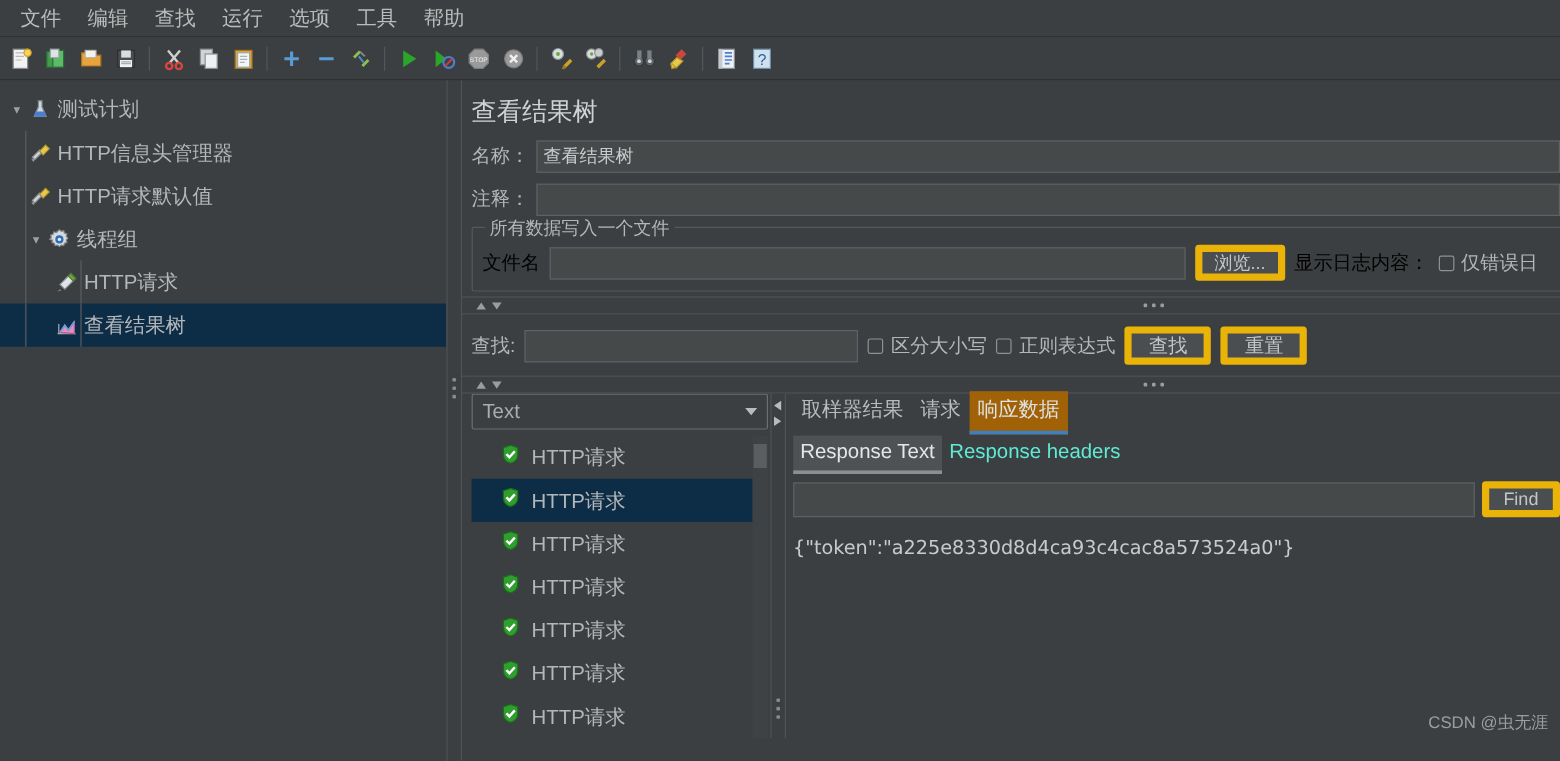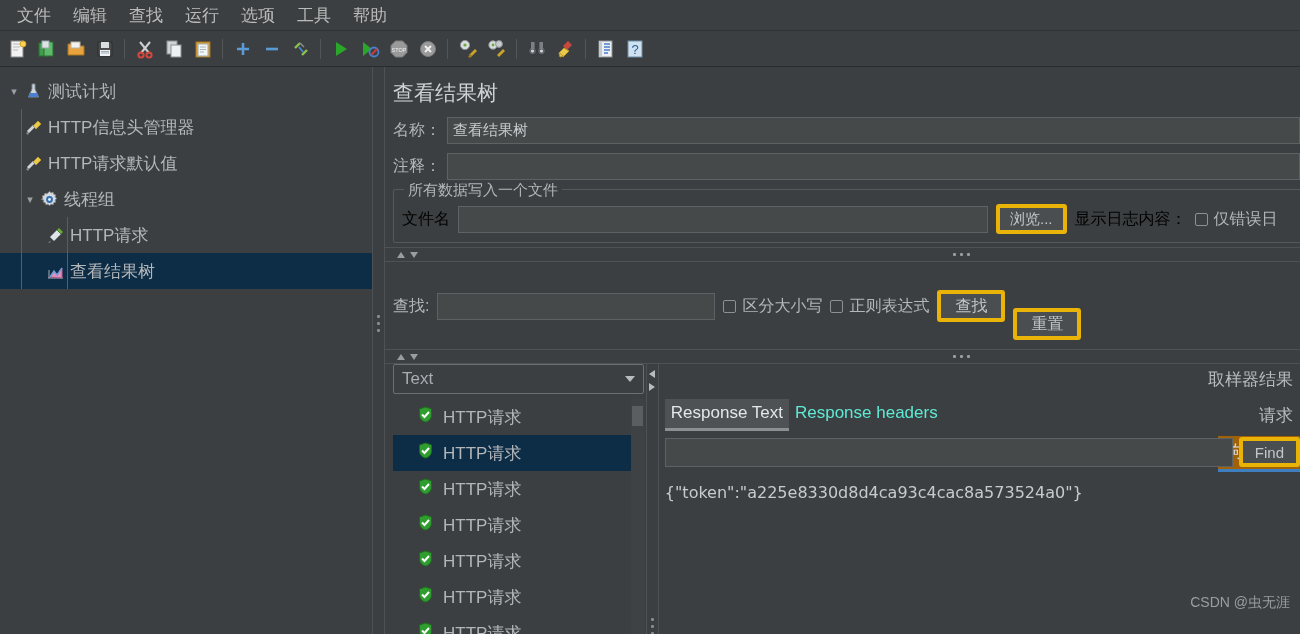--- a/index.html
+++ b/index.html
@@ -102,21 +102,21 @@
     margin: 4px 0 0 8px; border: 1px solid #55595b;
     border-radius: 2px; position: relative;
     padding: 14px 0 8px 0; margin-right: -2px;
   }
   .groupbox > .gtitle {
     position: absolute; top: -9px; left: 10px;
     background: #3c3f41; padding: 0 4px;
     color: #b4b7ba; font-size: 15px; white-space: nowrap;
   }
   .btn {
-    background: #4a4e50; border: 4px solid #eab308;
+    background: #4a4e50; border: 6px solid #eab308;
     border-radius: 3px; color: #c3c6c9; font-size: 15px;
     height: 30px; padding: 0 10px;
     display: flex; align-items: center; justify-content: center;
     white-space: nowrap; box-sizing: border-box;
   }
   .chk {
     width: 13px; height: 13px; border: 1px solid #8d9194;
     background: #3c3f41; display: inline-block; border-radius: 2px;
     box-sizing: border-box;
   }
@@ -159,21 +159,21 @@
     border-left: 1px solid #4e5254; border-right: 1px solid #4e5254;
     margin-left: 2px;
   }
   .lvsplit .ar { position: absolute; left: 2px; display:flex; flex-direction:column; gap:5px; top: 6px;}
   .tri-l { width:0;height:0;border-top:4px solid transparent;border-bottom:4px solid transparent;border-right:6px solid #b9bcbf; }
   .tri-r { width:0;height:0;border-top:4px solid transparent;border-bottom:4px solid transparent;border-left:6px solid #b9bcbf; }
   .lvsplit .gdots { position:absolute; left: 4px; bottom: 12px; }
   .lvsplit .gdots i { display:block; width:3px;height:3px;background:#8a8a8a;margin-bottom:4px;border-radius:1px;}
 
   .detail-pane { flex: 1; position: relative; }
-  .tabs { display: flex; align-items: flex-end; height: 34px; padding-left: 6px; flex-direction: column; }
+  .tabs { display: flex; align-items: flex-end; height: 34px; padding-left: 6px; }
   .tab {
     color: #b8bbbe; font-size: 17px; padding: 4px 7px 6px 7px;
     white-space: nowrap; border-bottom: 3px solid transparent;
   }
   .tab.active { background: #a16207; border-bottom: 3px solid #3d7fc1; color: #dfe1e3; }
   .subtabs { display: flex; align-items: flex-end; height: 33px; padding-left: 6px; }
   .subtab {
     color: #5eead4; font-size: 17px; padding: 4px 6px 5px 6px;
     white-space: nowrap; border-bottom: 3px solid transparent;
   }
@@ -486,21 +486,21 @@
         <div class="tfield" style="width: 278px;"></div>
         <div class="chkwrap">
           <span class="chk"></span>
           <span>区分大小写</span>
         </div>
         <div class="chkwrap">
           <span class="chk"></span>
           <span>正则表达式</span>
         </div>
         <div class="btn" style="height:32px;padding:0 14px;font-size:16px;">查找</div>
-        <div class="btn" style="height:32px;padding:0 14px;font-size:16px;margin-top:36px;">重置</div>
+        <div class="btn" style="height:32px;padding:0 14px;font-size:16px;">重置</div>
       </div>
 
       <div class="hsplit">
         <div class="arrows">
           <div class="tri-u"></div>
           <div class="tri-d"></div>
         </div>
         <div class="dots" style="left:568px;">
             <i></i>
             <i></i>

